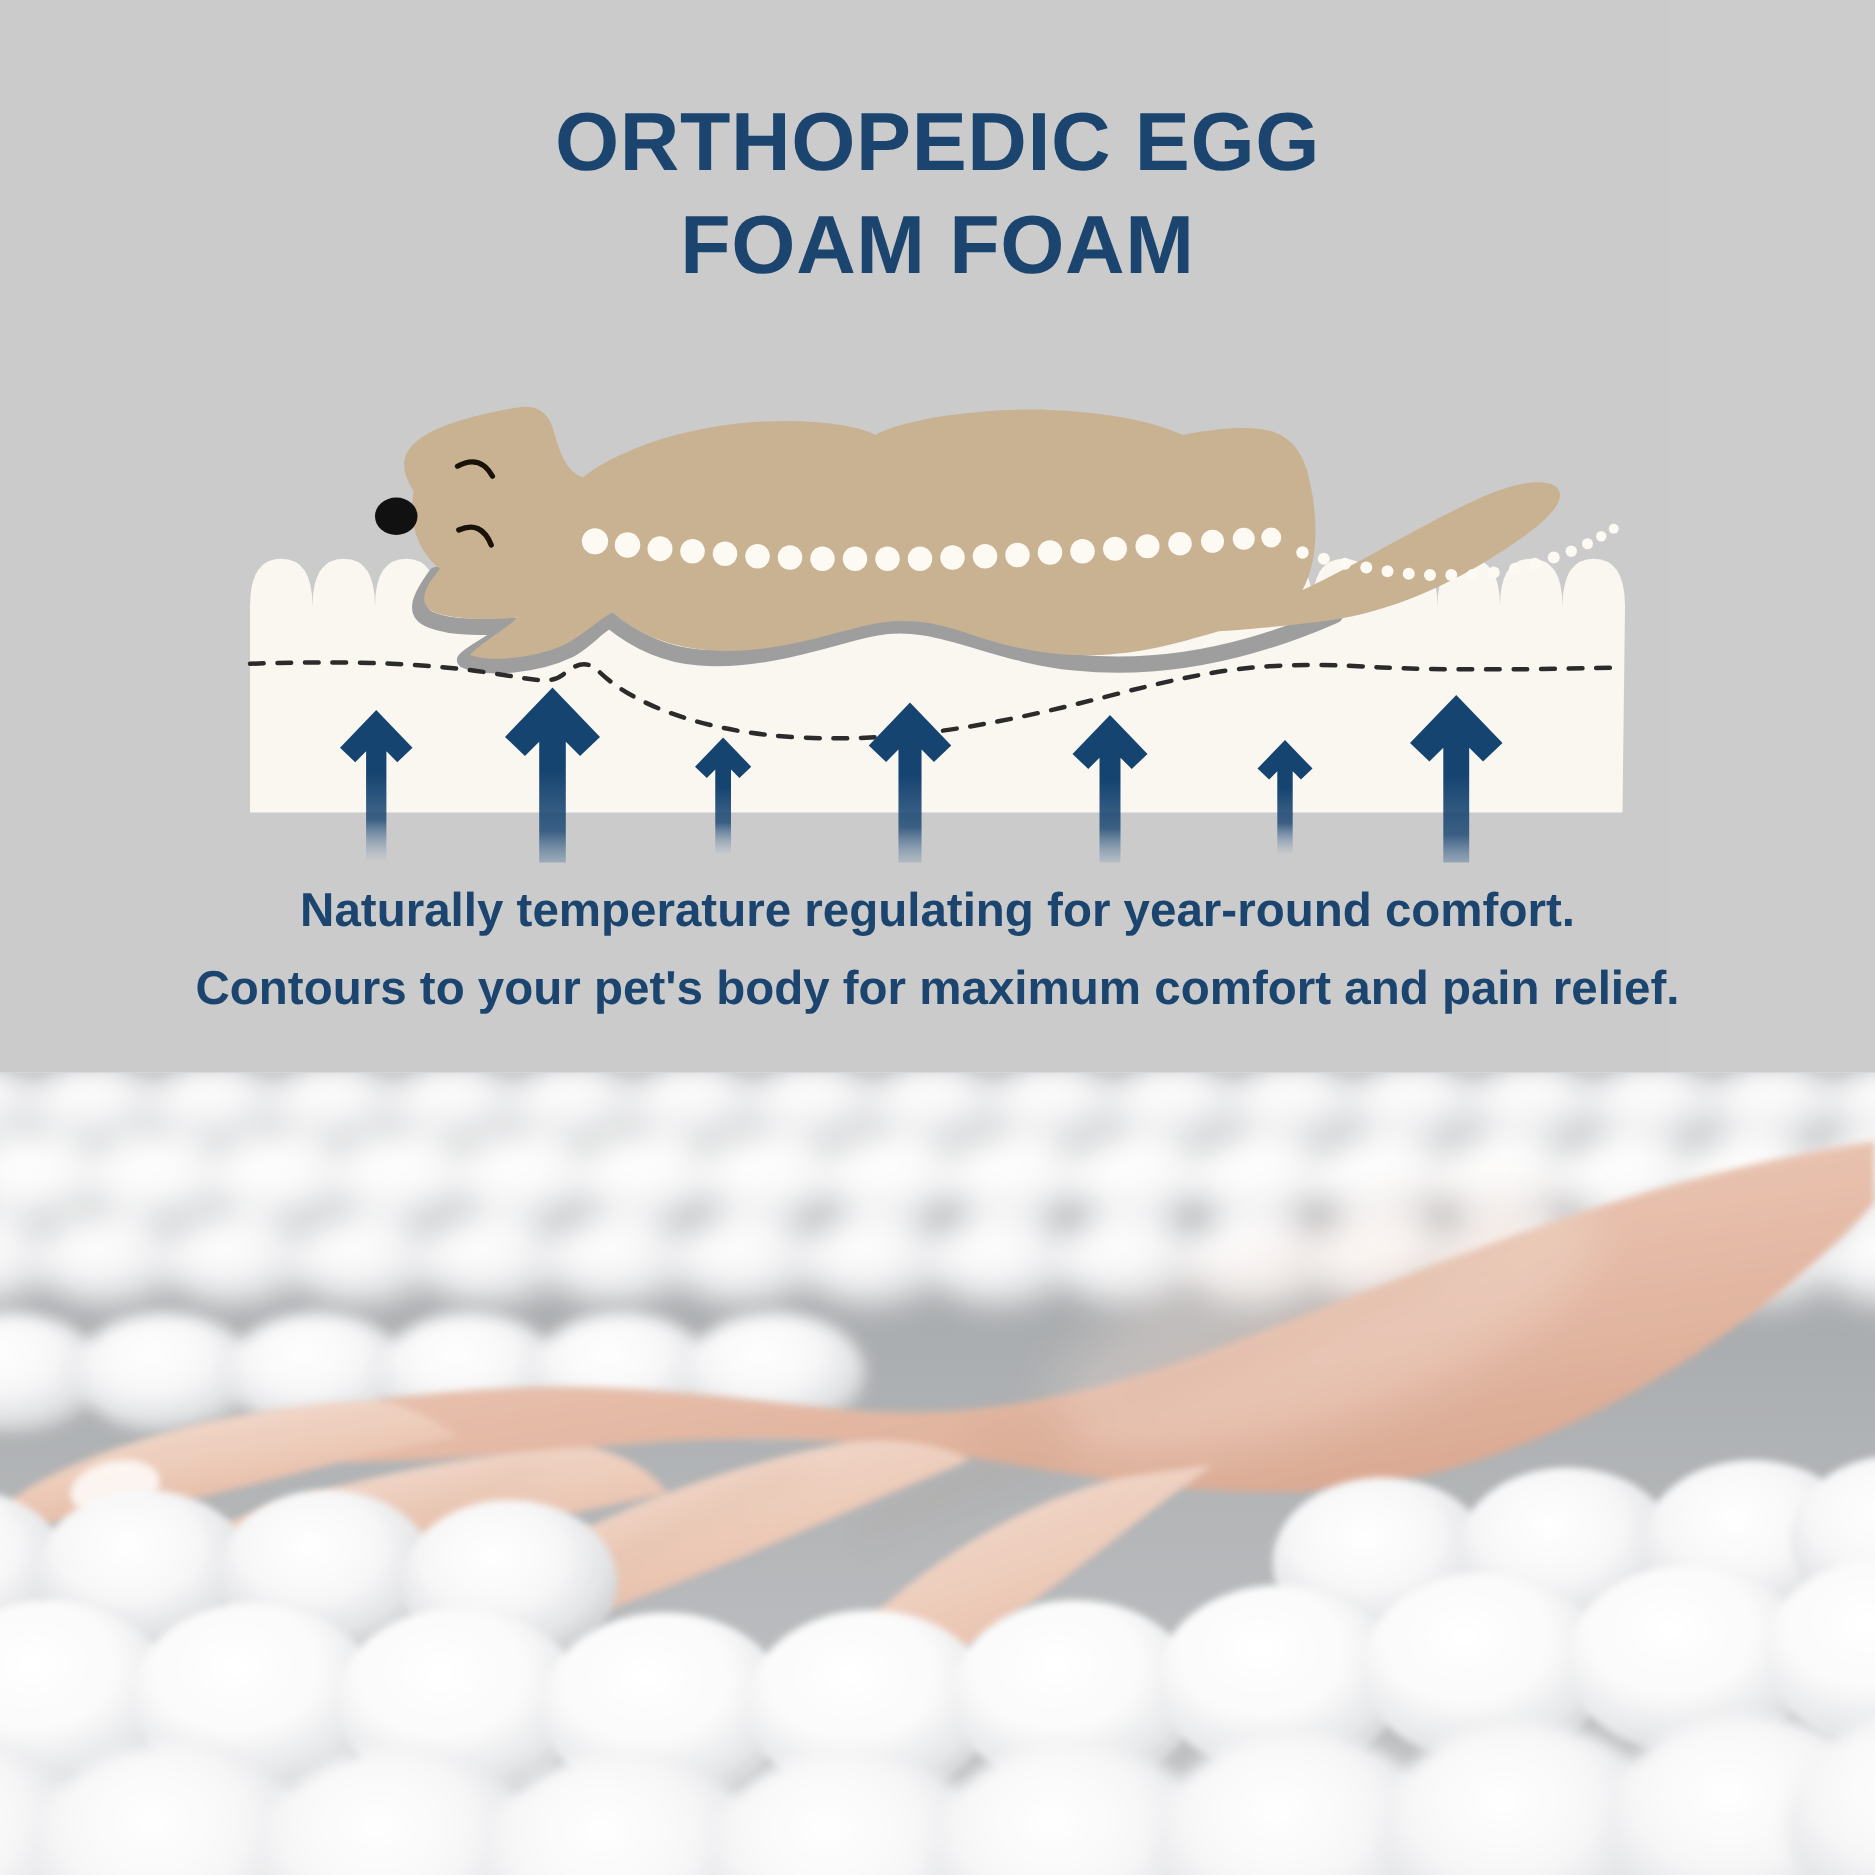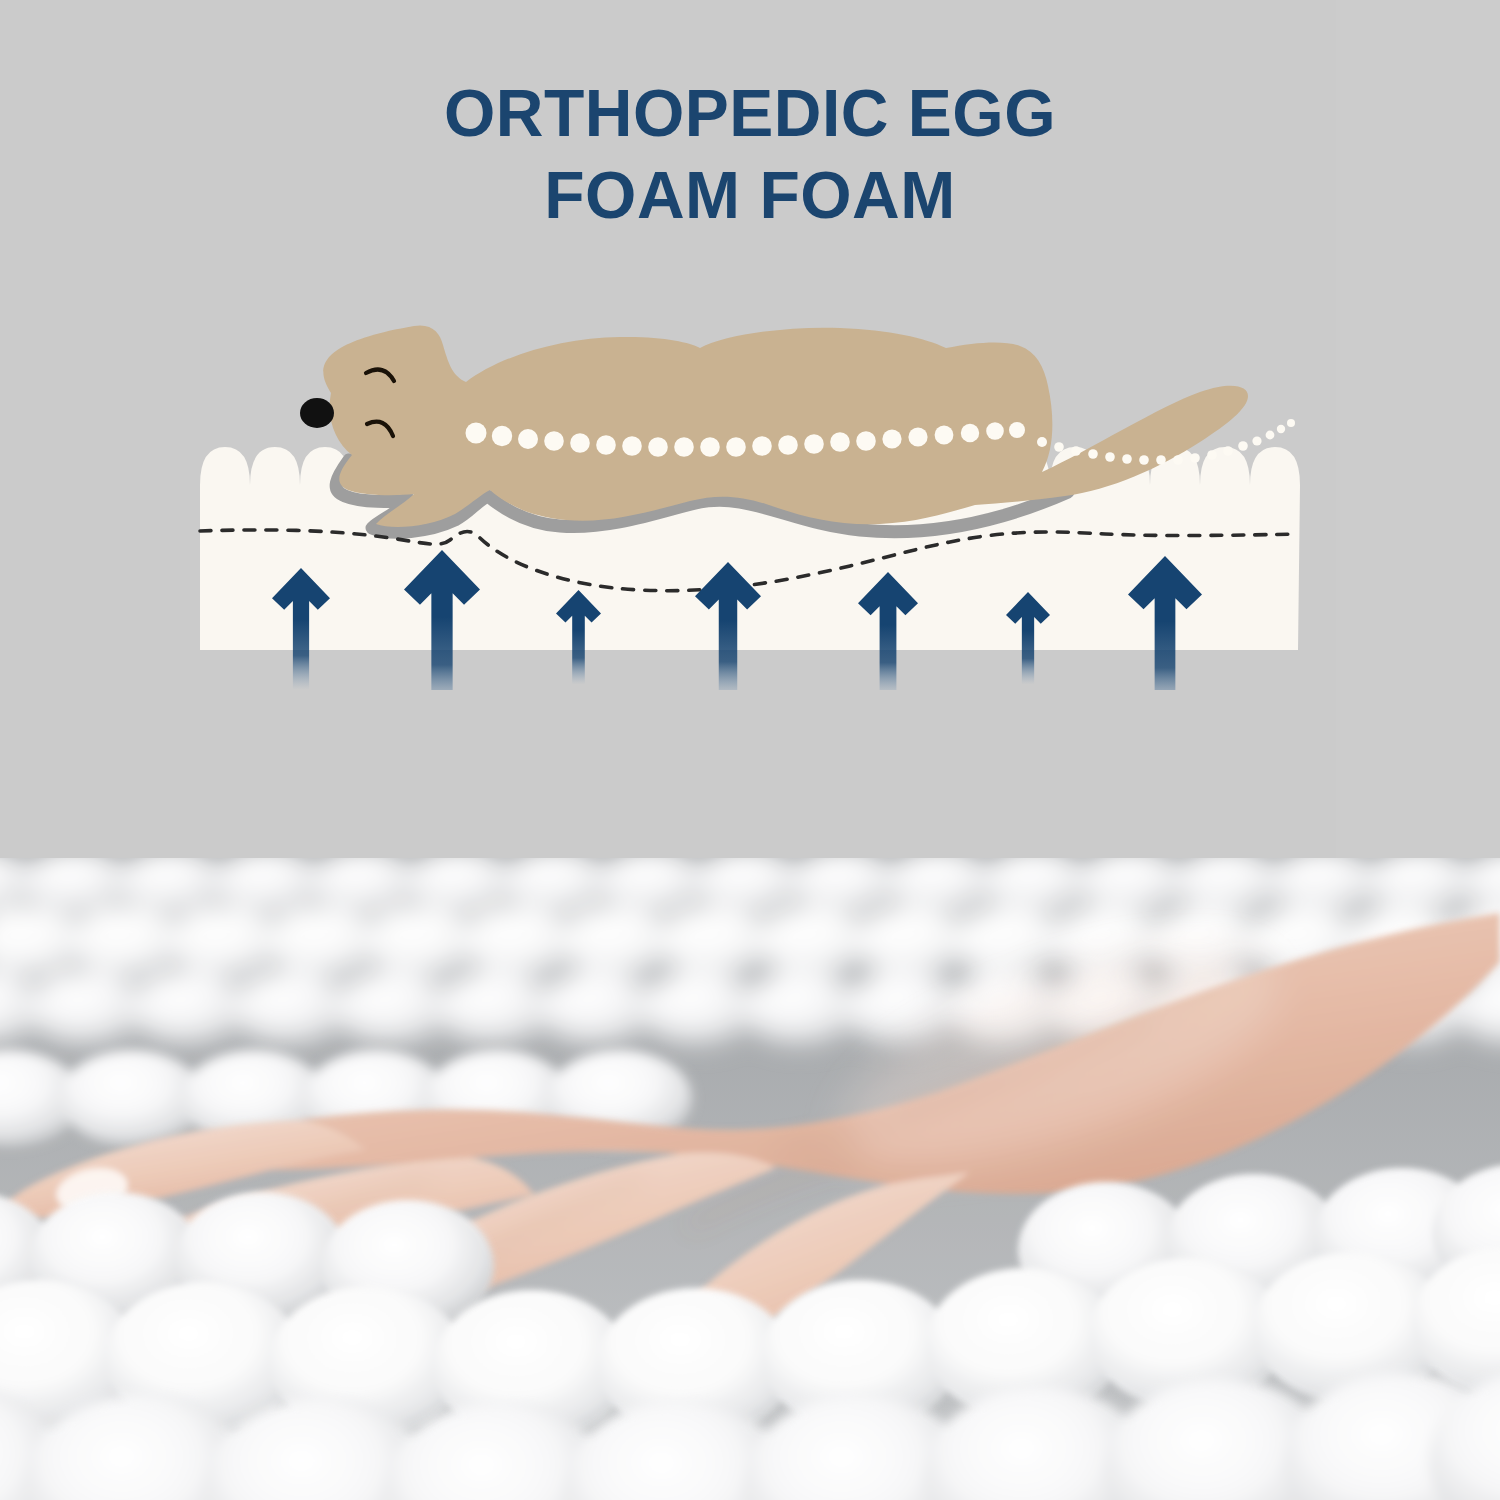--- a/index.html
+++ b/index.html
@@ -235,20 +235,24 @@
           <g transform="translate(1006,292) scale(0.44,0.44)">
               <use href="#arrowShape"></use>
             </g>
           <g transform="translate(1128,256) scale(0.74,0.74)">
               <use href="#arrowShape"></use>
             </g>
         </g>
       </svg>
     </div>
 
+    <p id="caption">
+      <span class="ln">Naturally temperature regulating for year-round comfort.</span>
+      <span class="ln">Contours to your pet's body for maximum comfort and pain relief.</span>
+    </p>
   </section>
 
   <section id="photo-panel">
     <svg id="photo-svg" viewBox="0 0 1500 642" xmlns="http://www.w3.org/2000/svg" aria-hidden="true">
       <defs>
 
         <radialGradient id="bumpG" cx="42%" cy="34%" r="68%">
           <stop offset="0%" stop-color="#ffffff"></stop>
           <stop offset="48%" stop-color="#f7f7f8"></stop>
           <stop offset="78%" stop-color="#e2e3e5"></stop>

